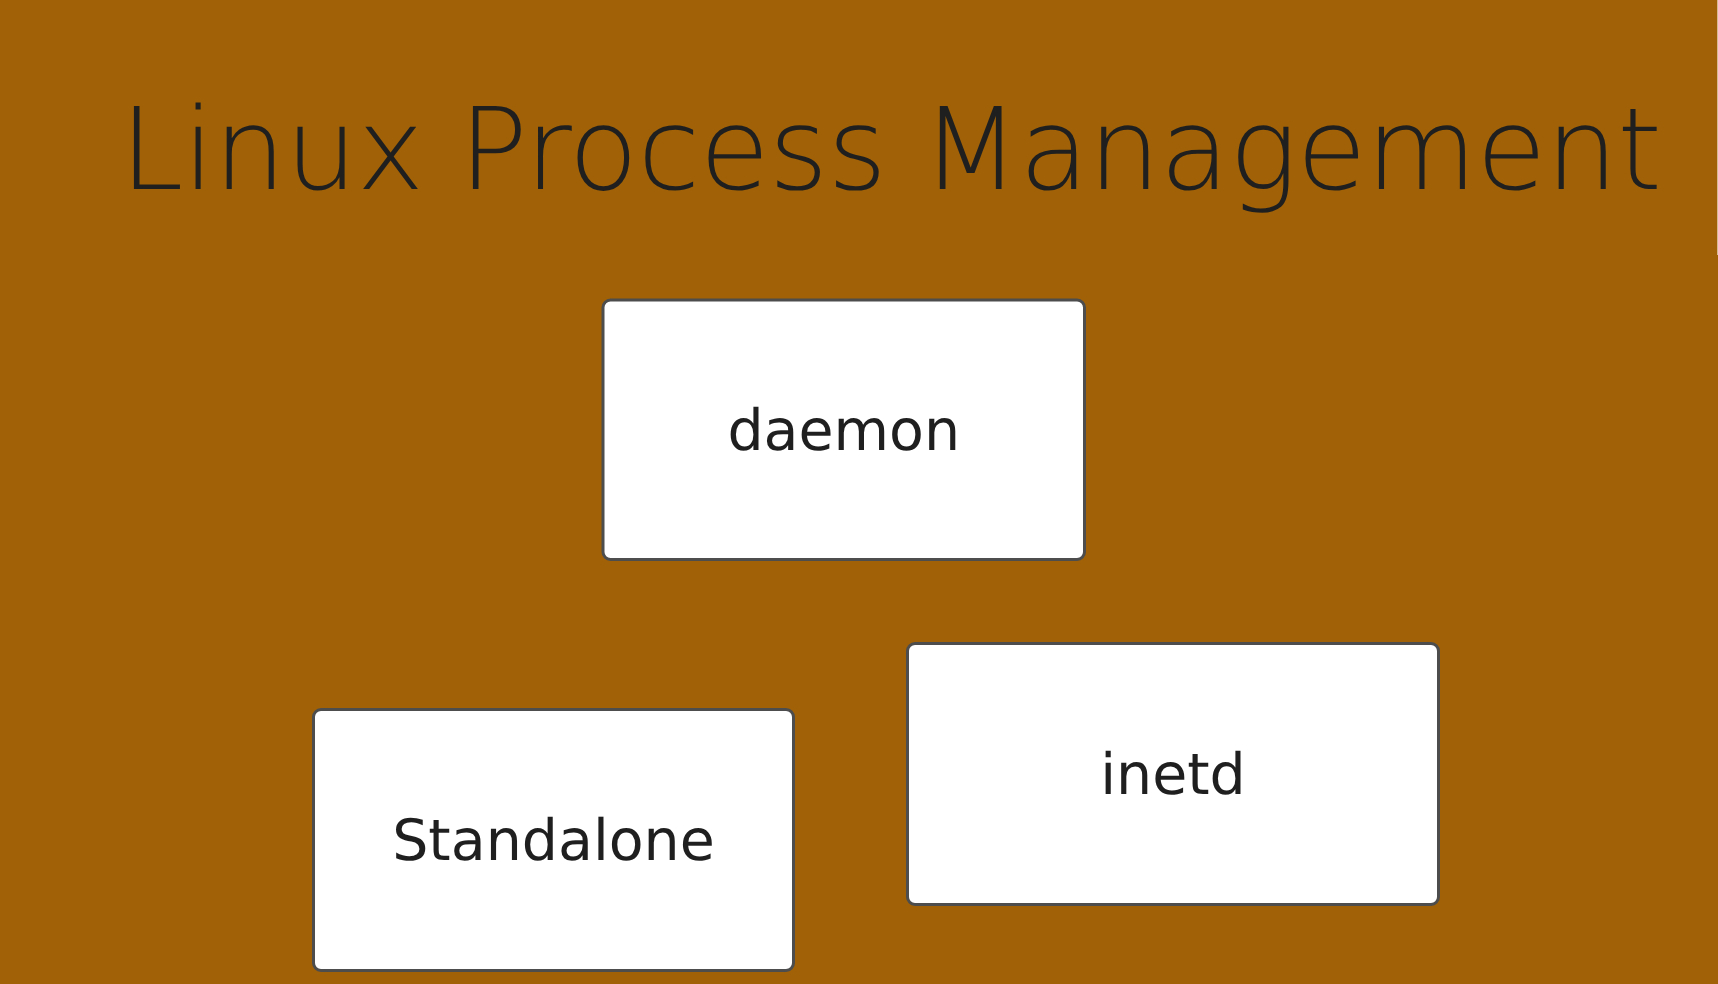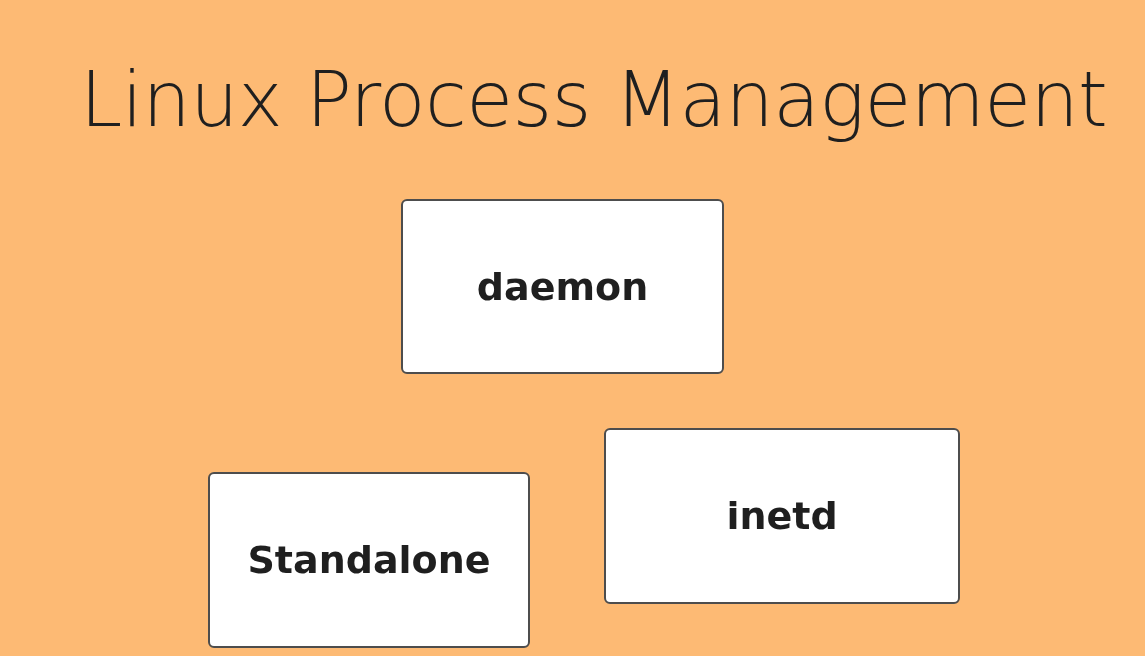--- a/index.html
+++ b/index.html
@@ -10,21 +10,21 @@
   }
 
   body {
     font-family: "DejaVu Sans", sans-serif;
   }
 
   #canvas {
     position: relative;
     width: 1145px;
     height: 656px;
-    background: #fdba74;
+    background: #a16207;
     overflow: hidden;
   }
 
   
   .diagram-title {
     position: absolute;
     left: 80px;
     top: 55px;
     width: 1000px;
     height: 90px;
@@ -46,21 +46,21 @@
     border: 2px solid #4d4d4d;
     border-radius: 6px;
     display: flex;
     align-items: center;
     justify-content: center;
   }
 
   .node-label {
     font-family: "DejaVu Sans", sans-serif;
     font-size: 38px;
-    font-weight: 700;
+    font-weight: 400;
     color: #1f1f1f;
     letter-spacing: 0px;
     white-space: nowrap;
     text-align: right;
   }
 
   
   #node-daemon {
     left: 401px;
     top: 199px;

